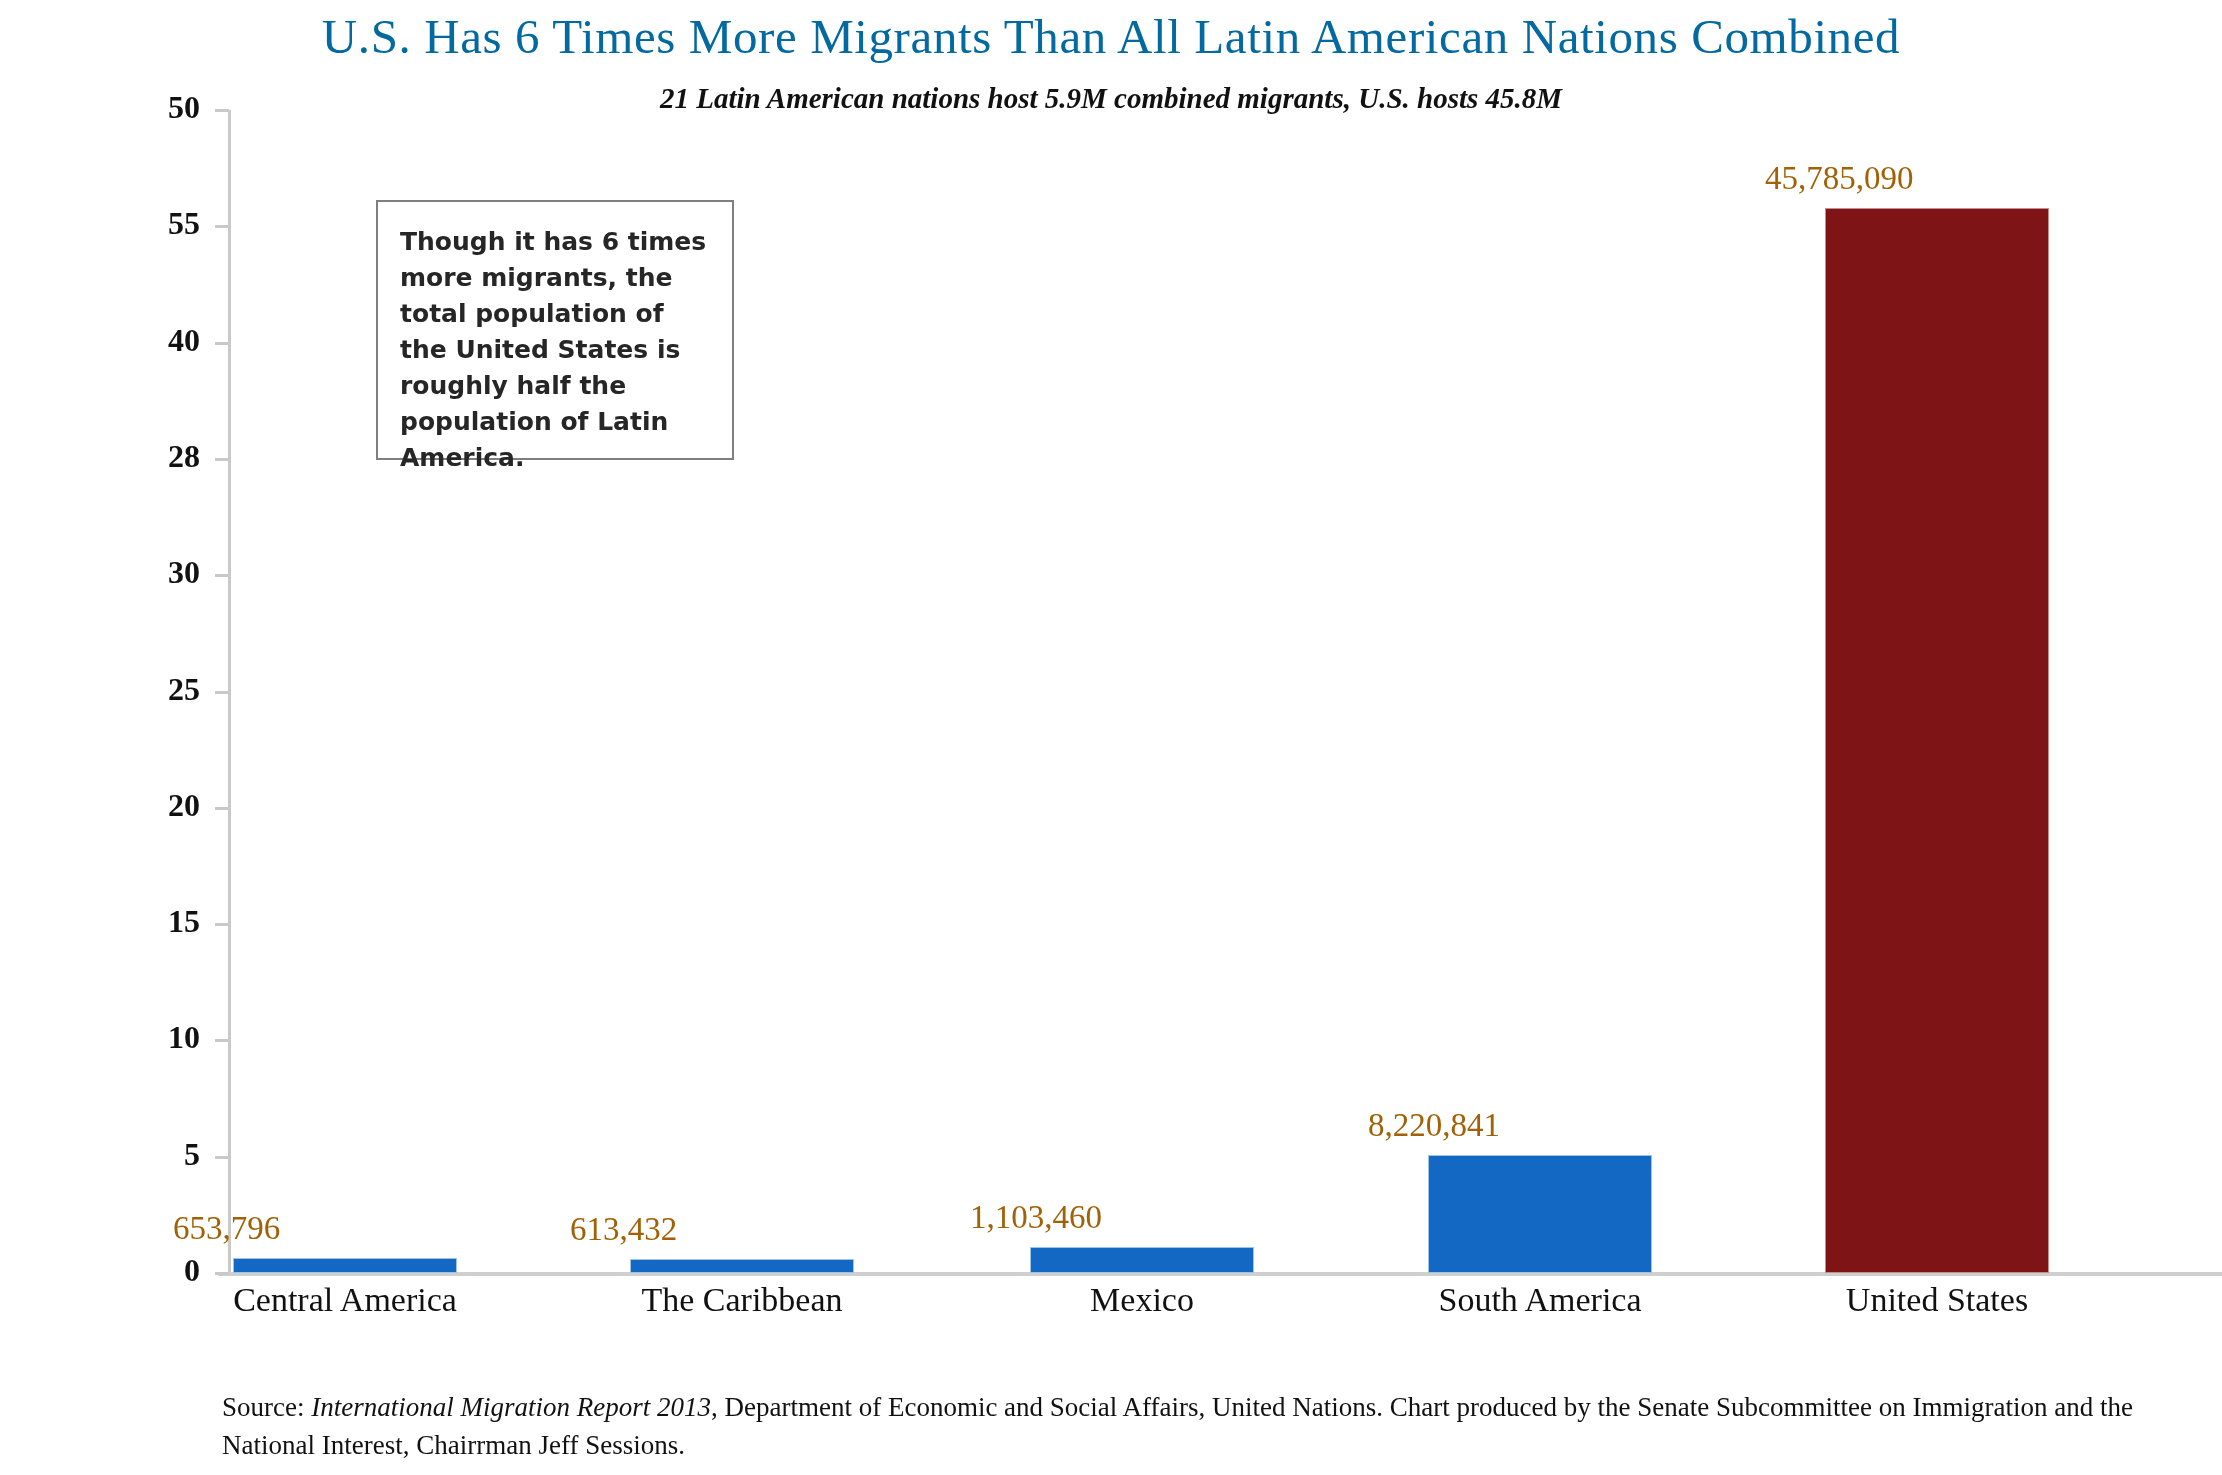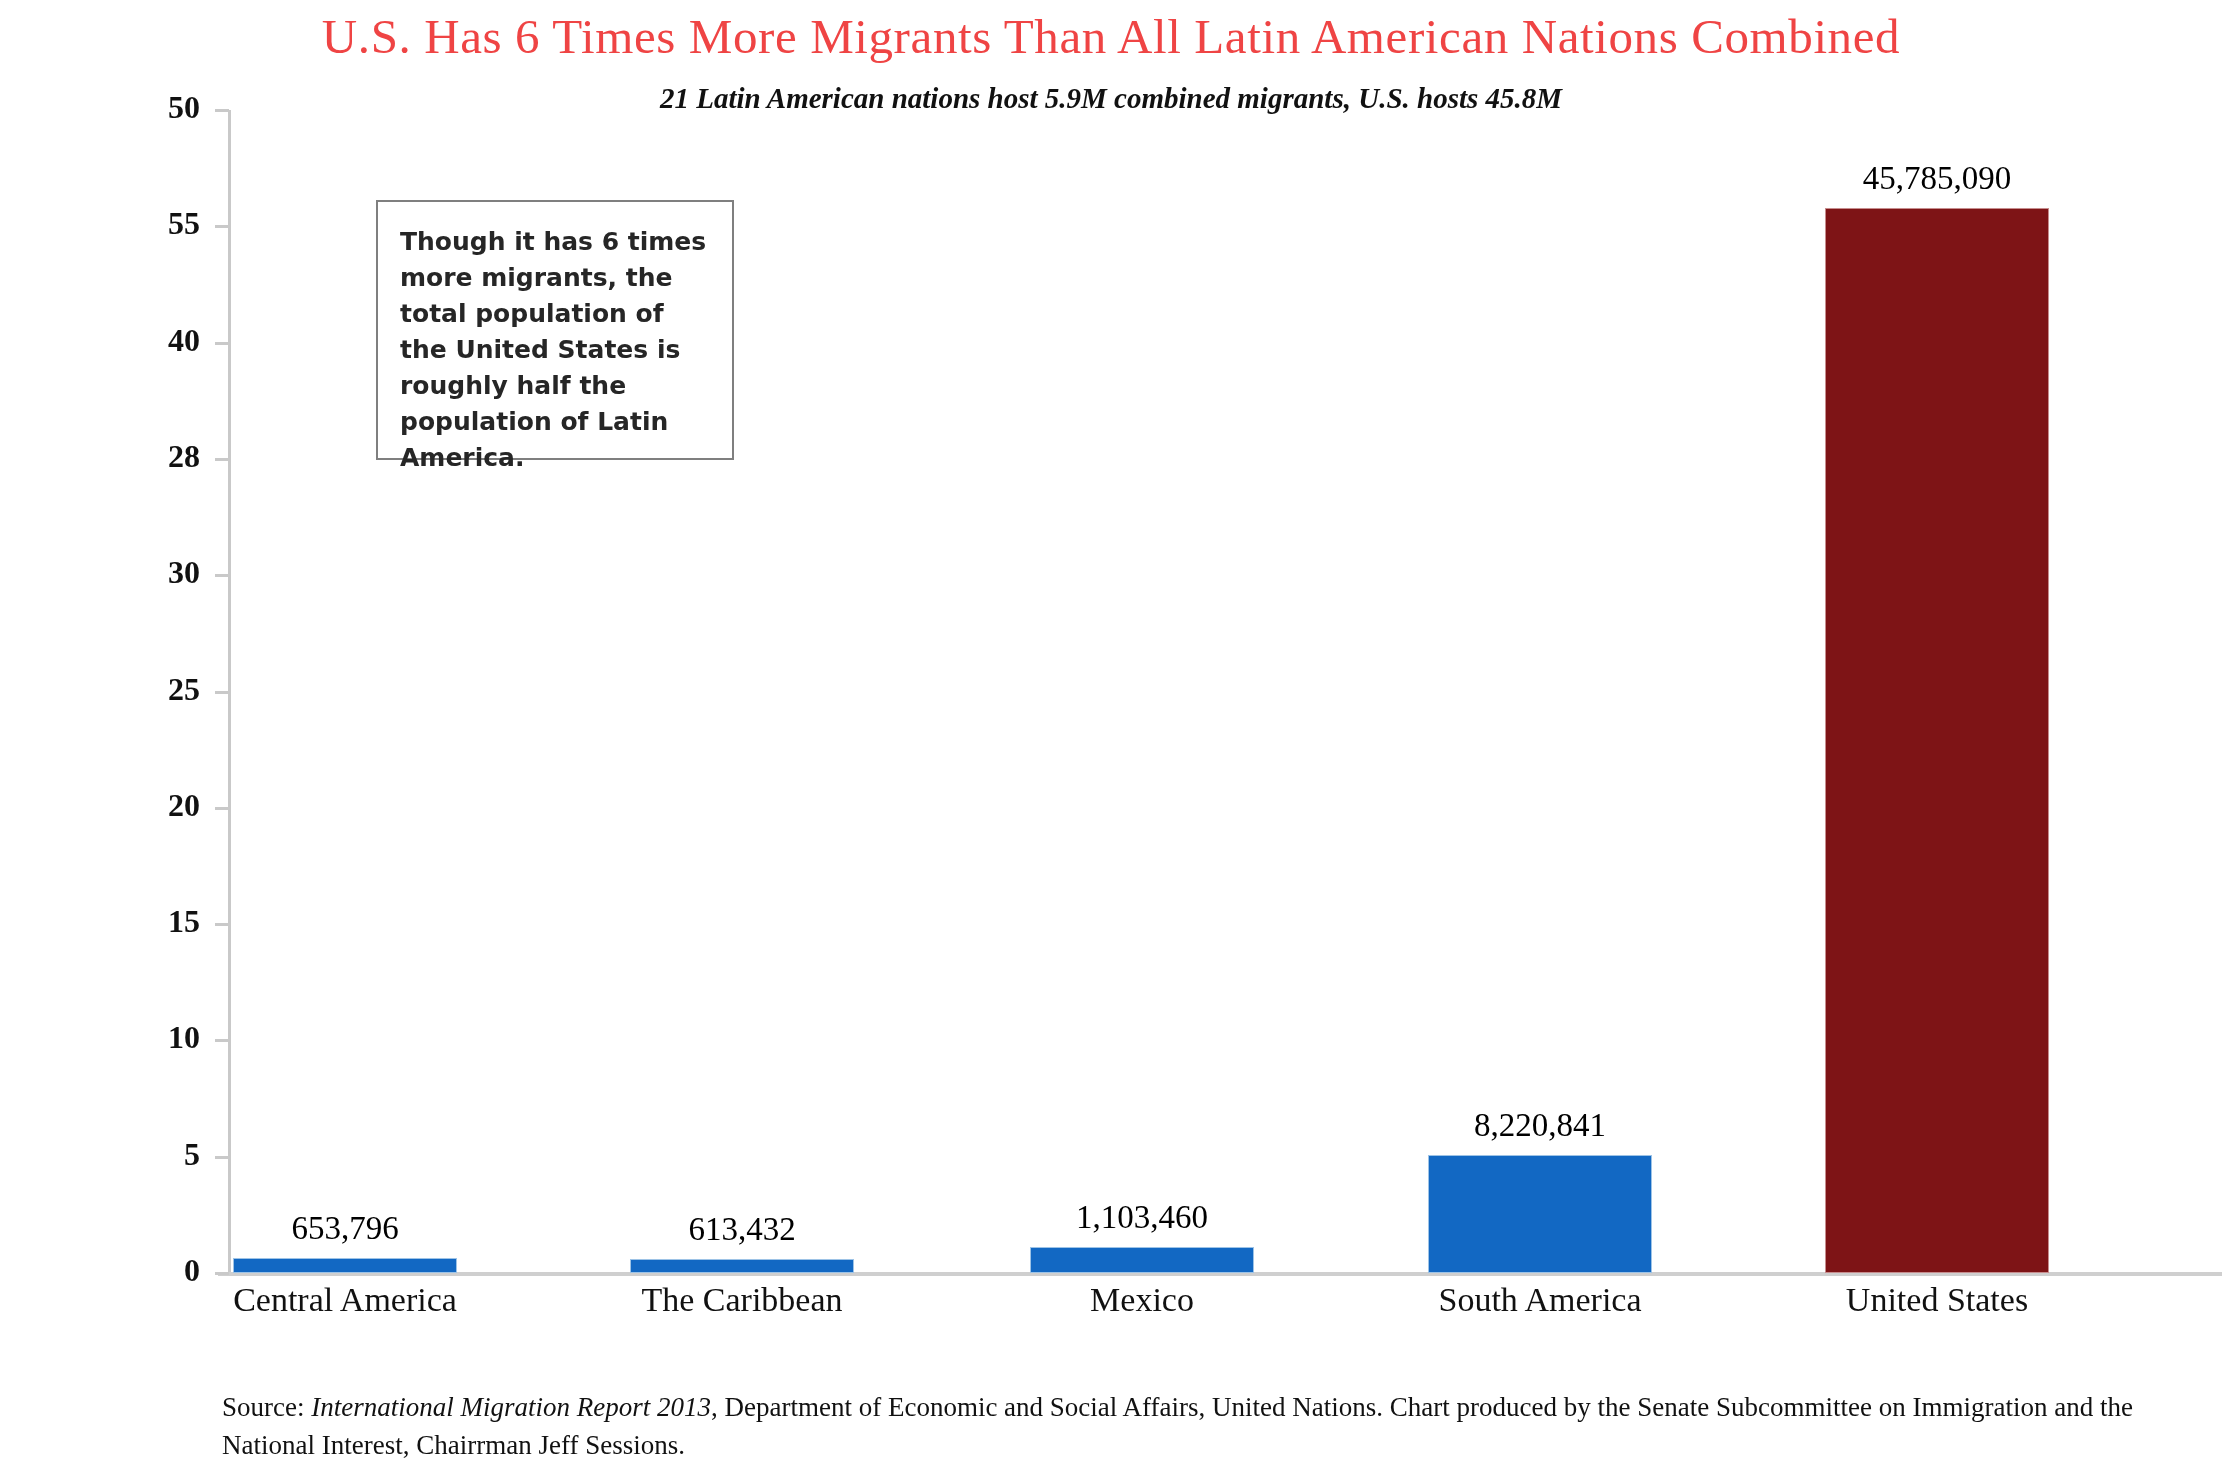--- a/index.html
+++ b/index.html
@@ -21,21 +21,21 @@
   
   #chart-title {
     position: absolute;
     left: 0;
     top: 8px;
     width: 2222px;
     text-align: center;
     font-size: 49px;
     letter-spacing: 0.6px;
     font-weight: 400;
-    color: #ef4444;
+    color: #0369a1;
     white-space: nowrap;
   }
   #chart-subtitle {
     position: absolute;
     left: 0;
     top: 82px;
     width: 2222px;
     text-align: center;
     font-size: 29px;
     font-style: italic;
@@ -102,23 +102,23 @@
   .bar.blue {
     background: #1268c3;
     border: 1px solid #9dc3e6;
   }
   .bar.red {
     background: #7e1416;
     border: 1px solid #c78d8e;
   }
   .bar-value {
     position: absolute;
-    text-align: center;
+    text-align: left;
     font-size: 33px;
-    color: #000000;
+    color: #a16207;
     white-space: nowrap;
   }
   .cat-label {
     position: absolute;
     text-align: center;
     font-size: 34px;
     color: #111111;
     white-space: nowrap;
     top: 1281px;
   }

